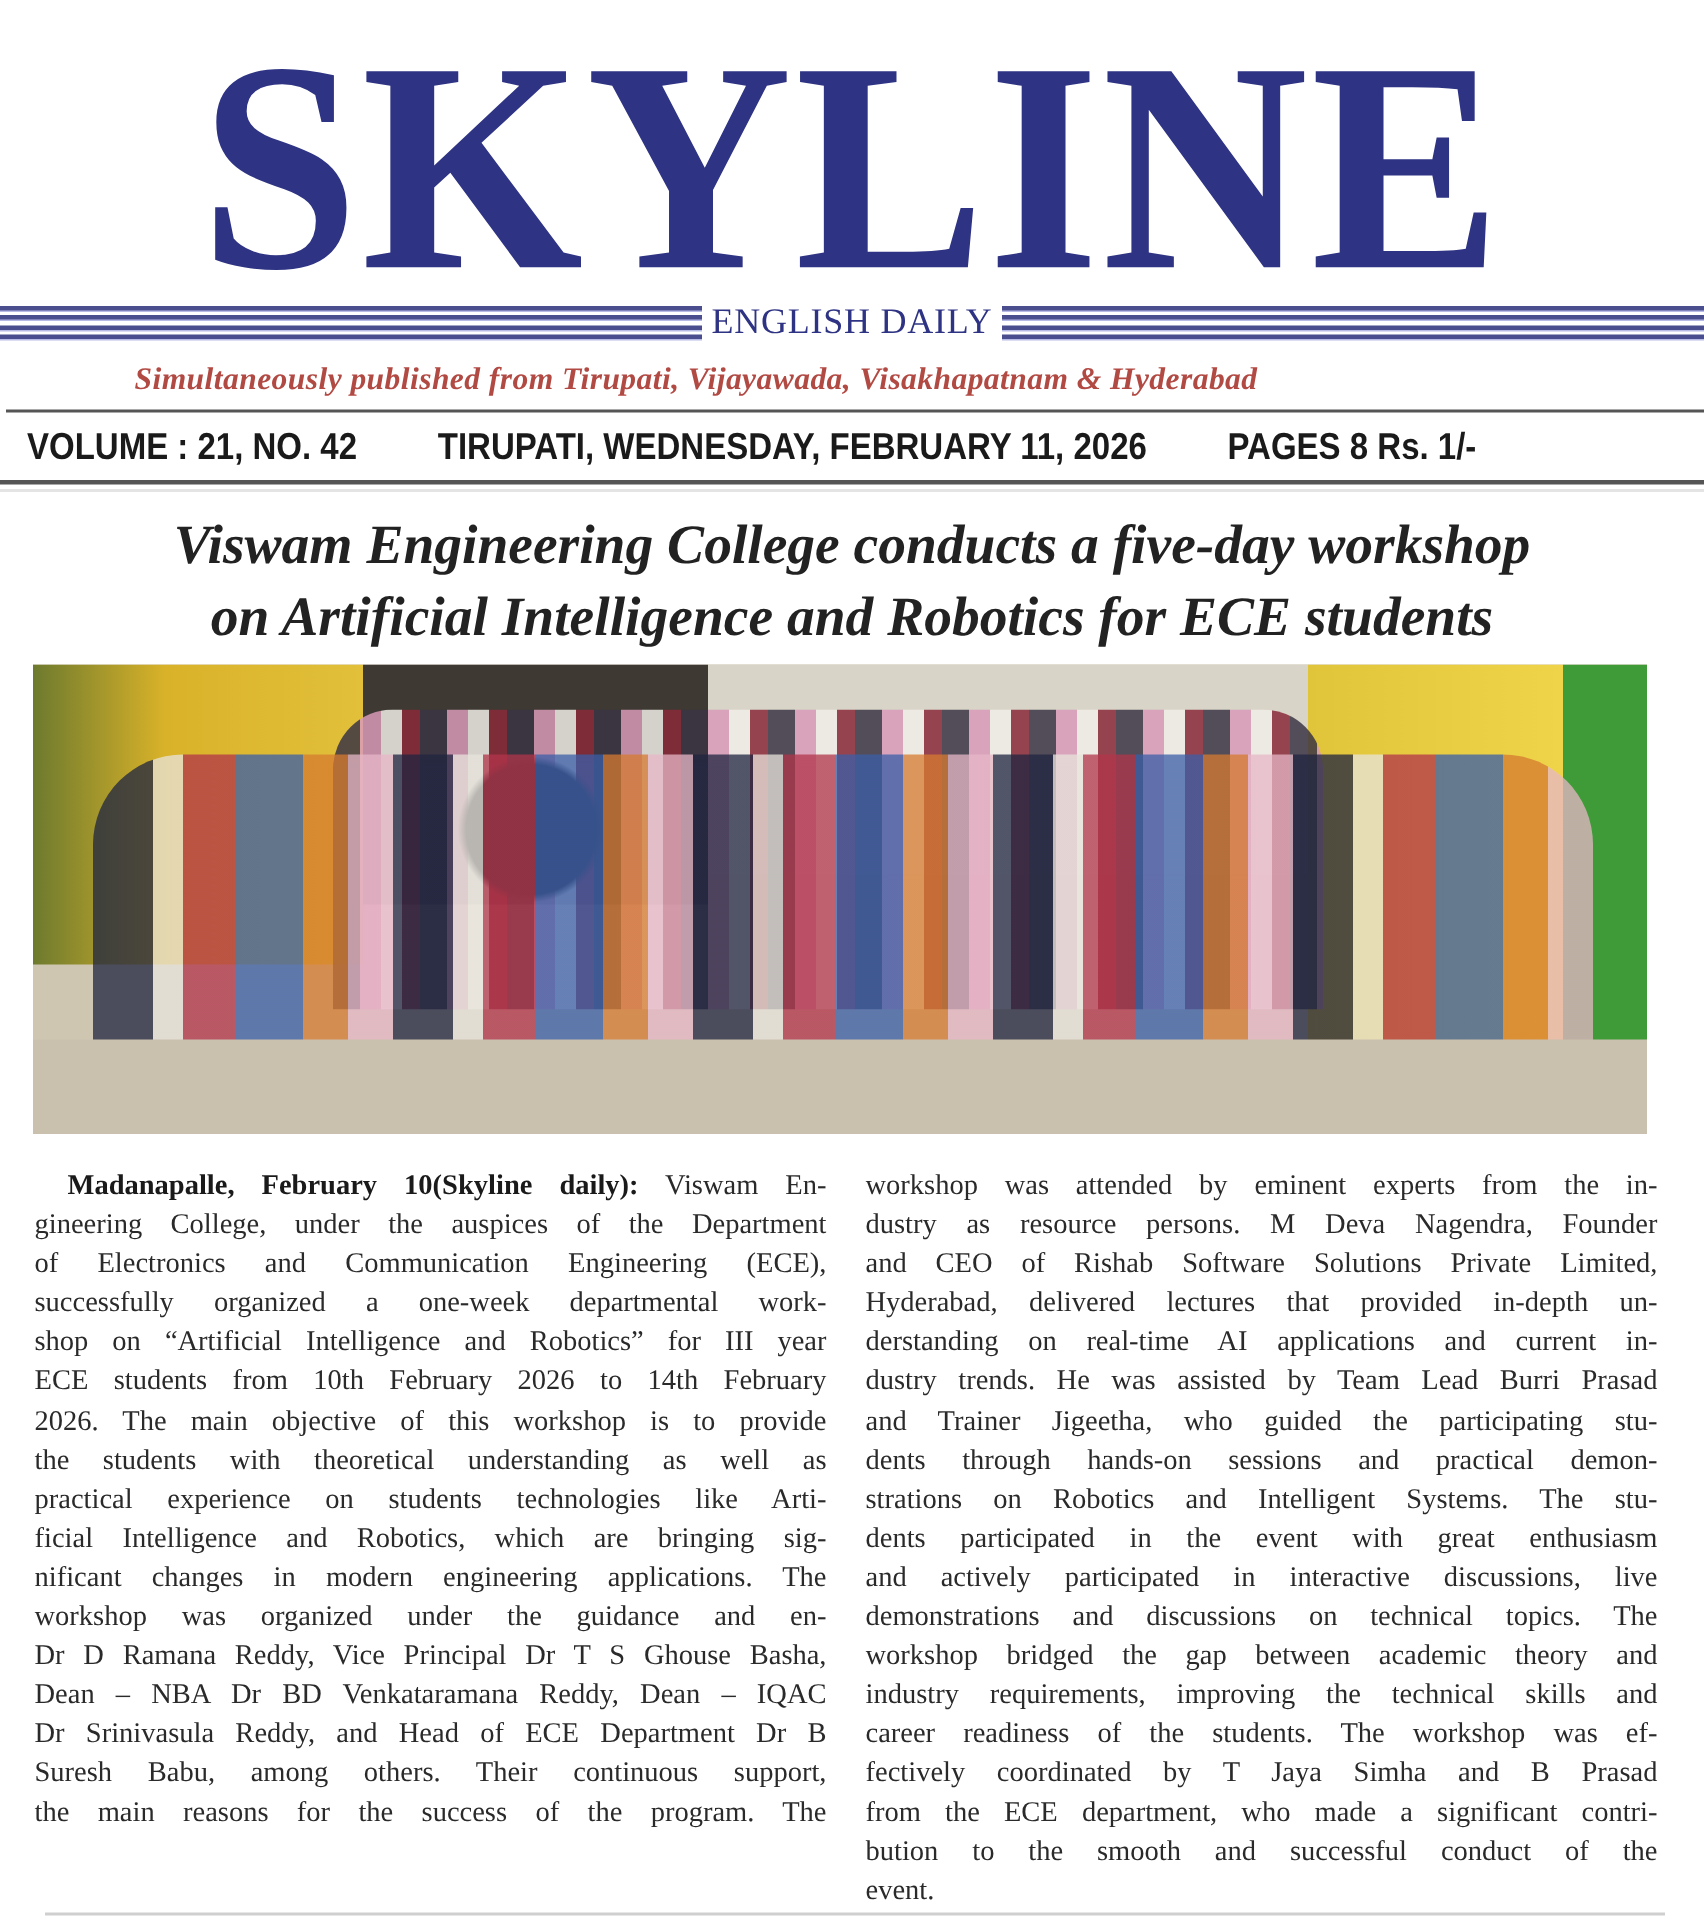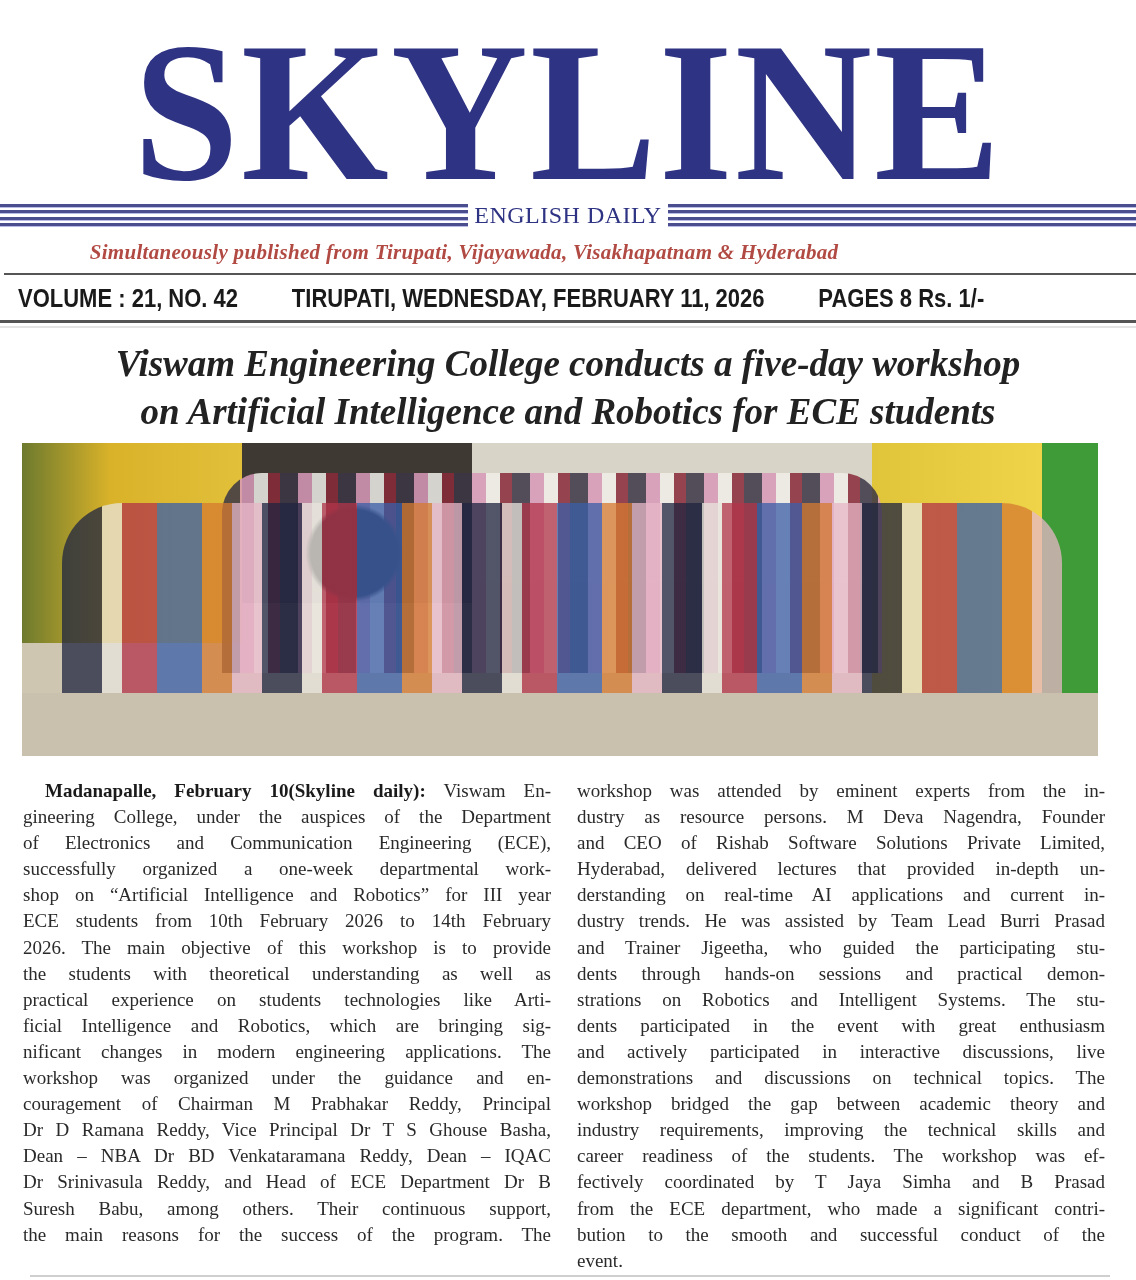--- a/index.html
+++ b/index.html
@@ -132,21 +132,20 @@
     <span class="line">of Electronics and Communication Engineering (ECE),</span>
     <span class="line">successfully organized a one-week departmental work-</span>
     <span class="line">shop on “Artificial Intelligence and Robotics” for III year</span>
     <span class="line">ECE students from 10th February 2026 to 14th February</span>
     <span class="line">2026. The main objective of this workshop is to provide</span>
     <span class="line">the students with theoretical understanding as well as</span>
     <span class="line">practical experience on students technologies like Arti-</span>
     <span class="line">ficial Intelligence and Robotics, which are bringing sig-</span>
     <span class="line">nificant changes in modern engineering applications. The</span>
     <span class="line">workshop was organized under the guidance and en-</span>
-    <span class="line">couragement of Chairman M Prabhakar Reddy, Principal</span>
     <span class="line">Dr D Ramana Reddy, Vice Principal Dr T S Ghouse Basha,</span>
     <span class="line">Dean – NBA Dr BD Venkataramana Reddy, Dean – IQAC</span>
     <span class="line">Dr Srinivasula Reddy, and Head of ECE Department Dr B</span>
     <span class="line">Suresh Babu, among others. Their continuous support,</span>
     <span class="line">the main reasons for the success of the program. The</span>
   </div>
 
   <div class="col right">
     <span class="line">workshop was attended by eminent experts from the in-</span>
     <span class="line">dustry as resource persons. M Deva Nagendra, Founder</span>

